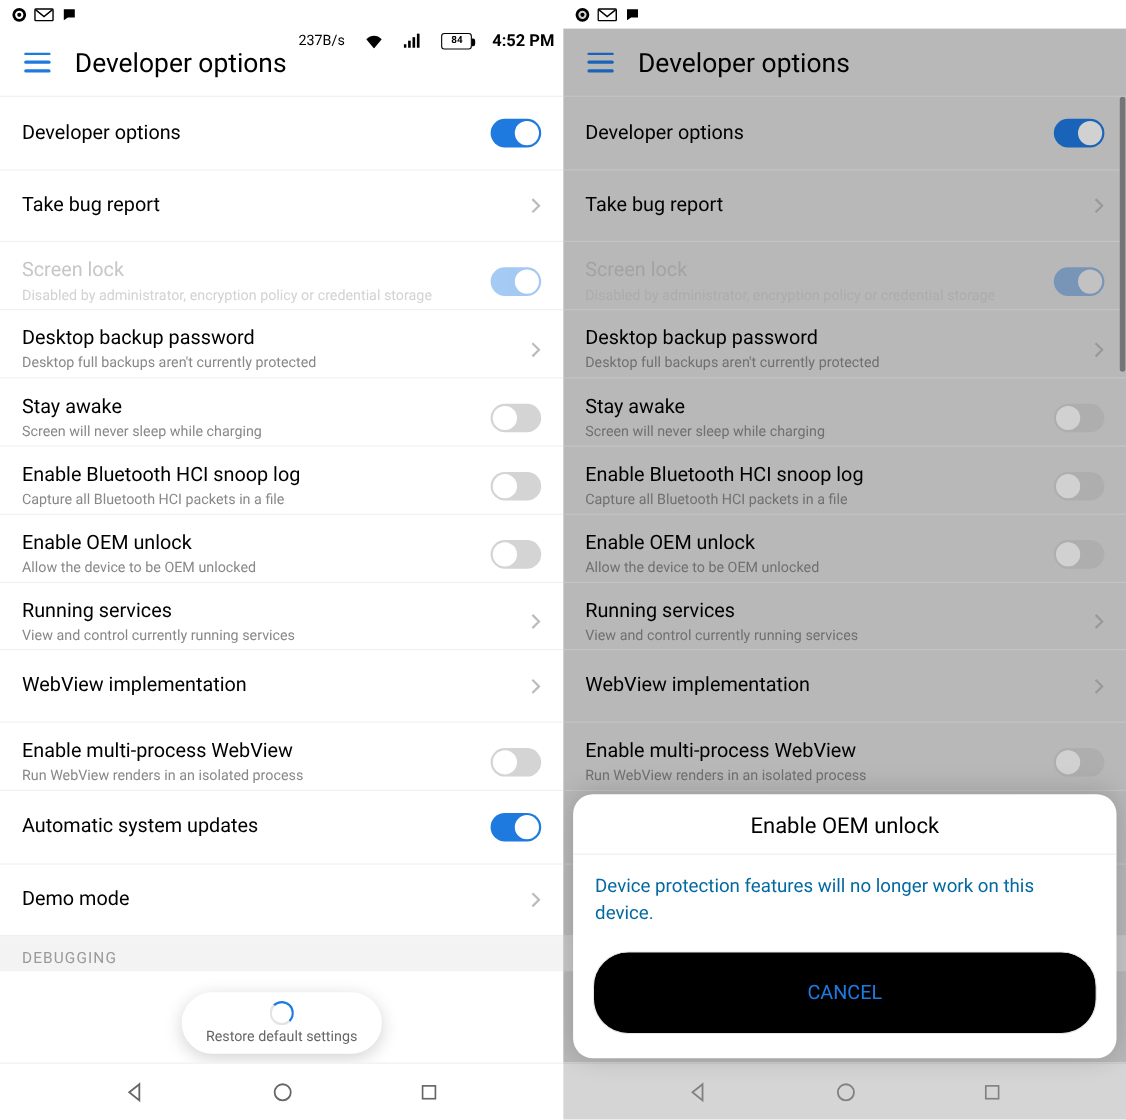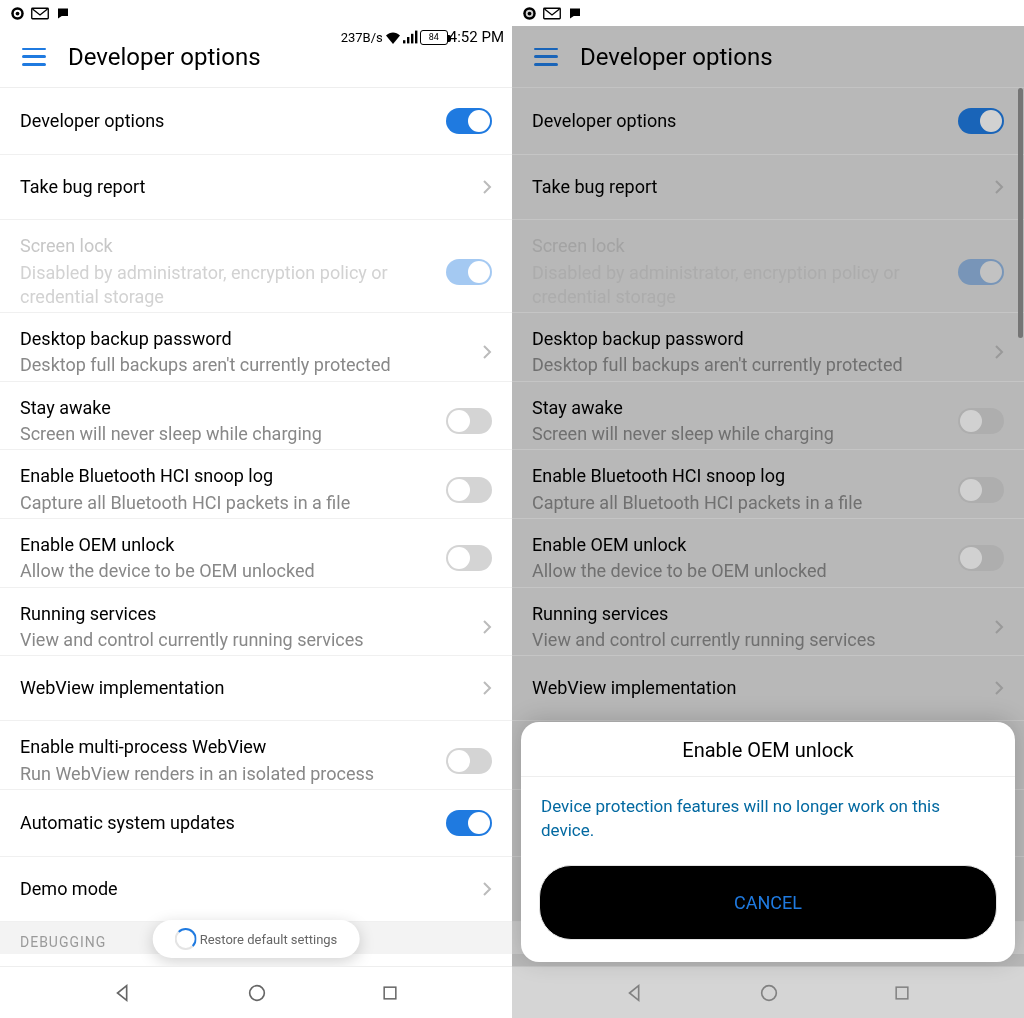--- a/index.html
+++ b/index.html
@@ -39,28 +39,28 @@
   .status-bar {
     height: 26px;
     display: flex;
     align-items: center;
     justify-content: space-between;
     padding: 0 8px 0 10px;
     font-size: 14px;
     color: #000;
   }
   .sb-left, .sb-right { display: flex; align-items: center; gap: 6px; }
-  .sb-right { gap: 1px; margin-top: 48px; }
+  .sb-right { gap: 18px; margin-top: 48px; }
   .status-bar svg { display: block; }
-  .clk { font-size: 15px; font-weight: 400; }
+  .clk { font-size: 15px; font-weight: 700; }
   .net-rate { font-size: 13px; }
   .bat-box {
     display: inline-flex; align-items: center; justify-content: center;
     border: 1.5px solid #000; border-radius: 3px;
-    width: 28px; height: 15px; position: relative; font-size: 9px; font-weight: 400;
+    width: 28px; height: 15px; position: relative; font-size: 9px; font-weight: 700;
   }
   .bat-box::after {
     content: ""; position: absolute; right: -4px; top: 4px;
     width: 3px; height: 7px; background: #000; border-radius: 0 2px 2px 0;
   }
 
   
   .app-header {
     height: 62px;
     display: flex;
@@ -85,21 +85,21 @@
   }
   .row {
     padding: 14px 20px 3px 20px;
     display: flex;
     align-items: center;
     justify-content: space-between;
     border-bottom: 1px solid #f0f0f0;
   }
   .row-txt { flex: 1 1 auto; padding-right: 12px; }
   .row-title { font-size: 18px; color: #000; line-height: 1.35; }
-  .row-sub { font-size: 18px; color: #888; line-height: 1.35; margin-top: 2px; }
+  .row-sub { font-size: 13px; color: #888; line-height: 1.35; margin-top: 2px; }
   .row.disabled .row-title { color: #c7c7c7; }
   .row.disabled .row-sub { color: #d2d2d2; }
   .row.no-sub { padding: 20px 20px; }
   .section-hdr {
     padding: 12px 20px 4px;
     font-size: 14px; letter-spacing: 1px;
     color: #9a9a9a;
     background: #f3f3f3;
   }
 
@@ -119,21 +119,21 @@
   .toggle.on { background: #1f7ae0; }
   .toggle.on::after { left: 22px; }
   .toggle.disabled { opacity: .4; }
 
   
   .restore-chip {
     position: absolute; left: 50%; transform: translateX(-50%);
     bottom: 8px; background: #fff; border-radius: 28px;
     box-shadow: 0 4px 16px rgba(0,0,0,.18);
     padding: 8px 22px 8px 22px;
-    display: flex; flex-direction: row; align-items: center; gap: 3px;
+    display: flex; flex-direction: column; align-items: center; gap: 3px;
   }
   .spinner {
     width: 22px; height: 22px; border: 2.5px solid #e4e4e4;
     border-top-color: #1f7ae0; border-right-color: #1f7ae0;
     border-radius: 50%;
   }
   .restore-txt { font-size: 13px; color: #666; }
 
   
   .nav-bar {

